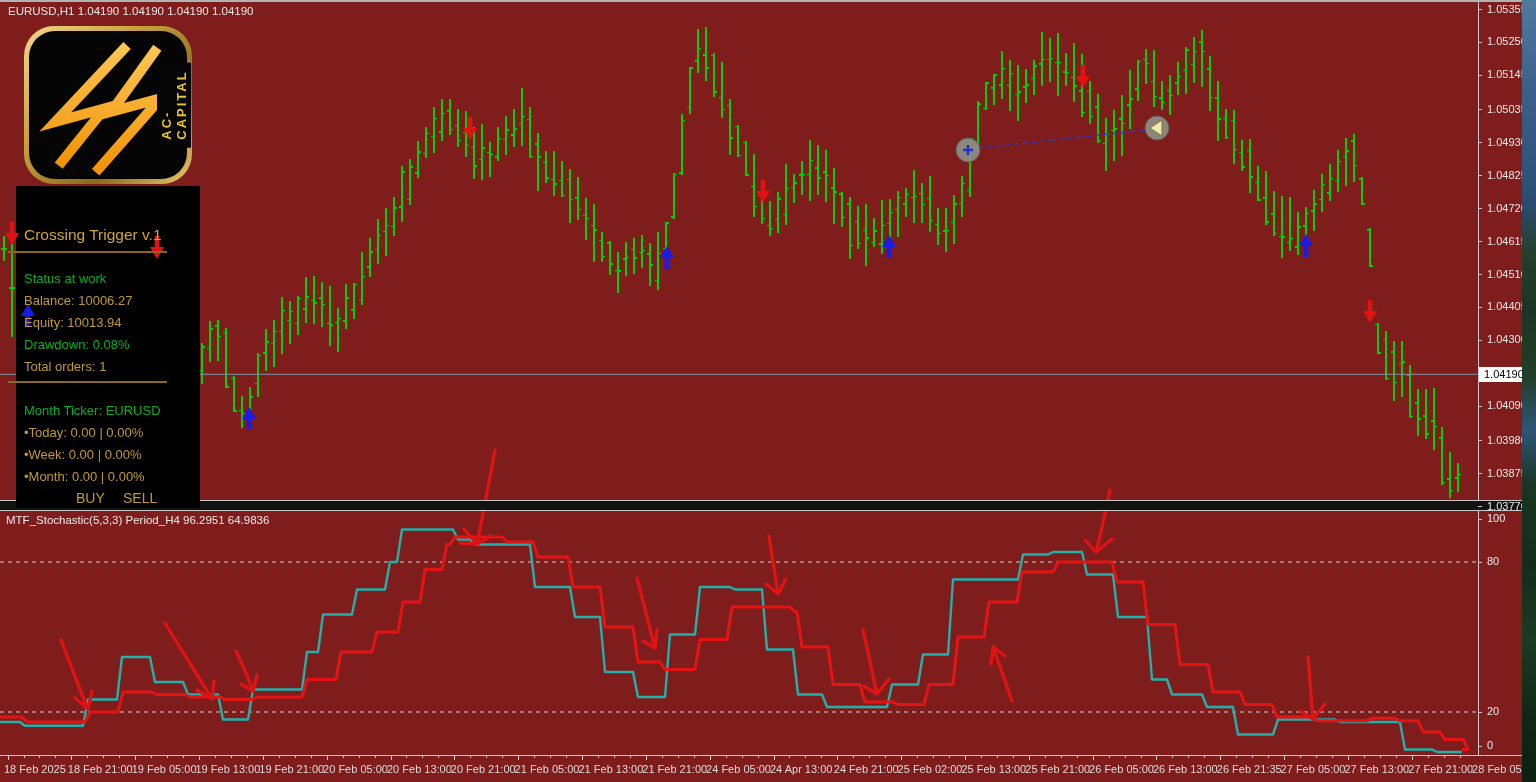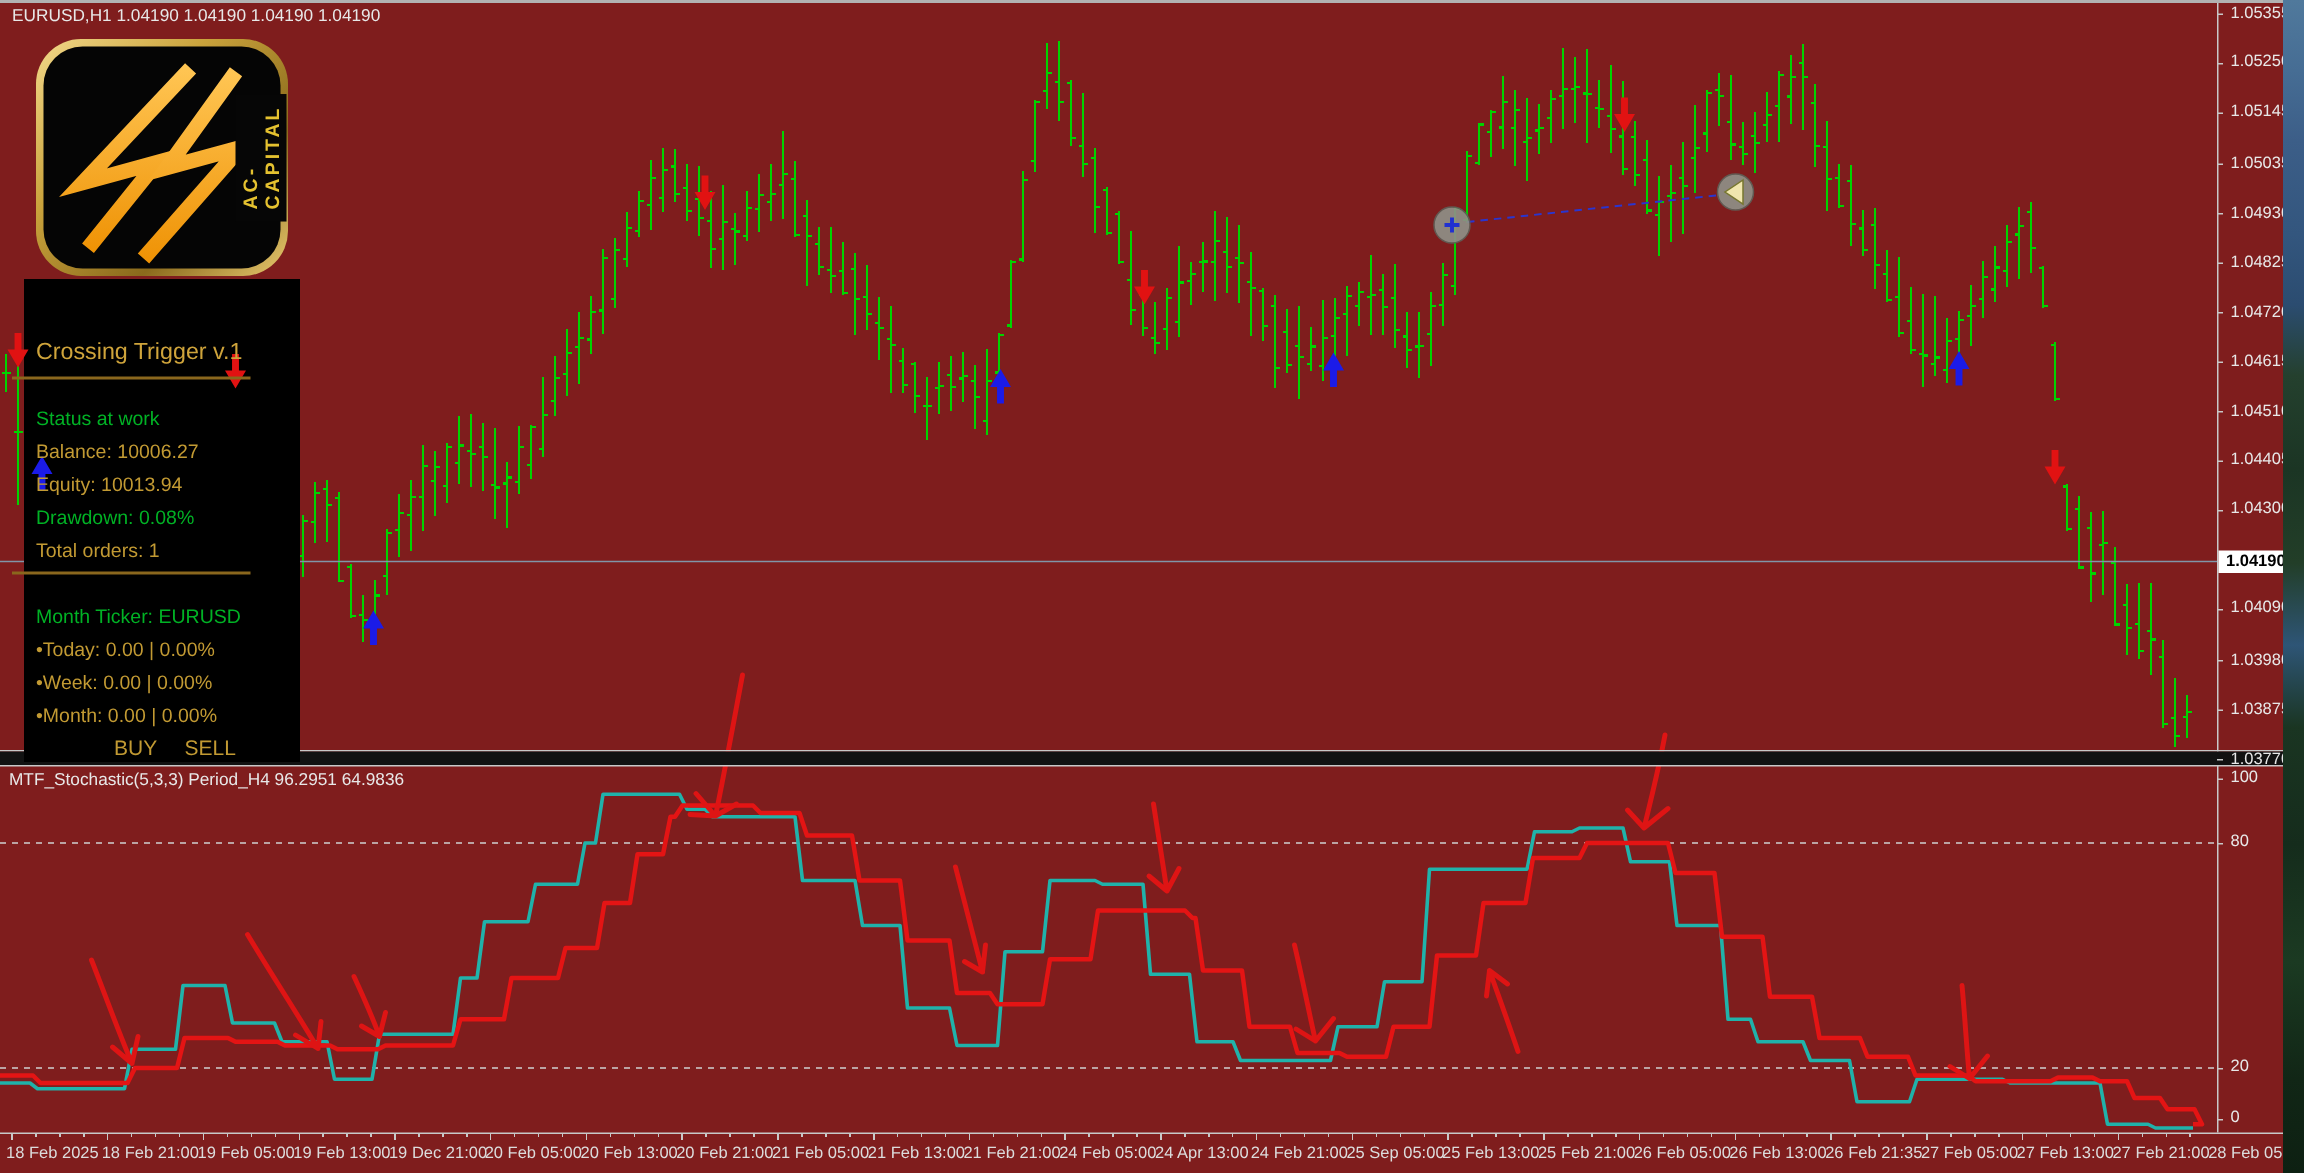--- a/index.html
+++ b/index.html
@@ -15,21 +15,21 @@
   .sep{position:absolute;left:8px;width:159px;height:2px;background:#8a671d;}
   #logo-tile{position:absolute;left:24px;top:26px;width:168px;height:158px;border-radius:30px;
     background:linear-gradient(135deg,#f3d98b 0%,#caa33c 35%,#8a6a1c 70%,#e9c96f 100%);
     padding:0;z-index:5;}
   #logo-inner{position:absolute;left:5px;top:5px;width:158px;height:148px;border-radius:26px;background:#050505;}
   #logo-brand{position:absolute;right:-4px;top:50%;transform:translateY(-50%) rotate(180deg);
     writing-mode:vertical-rl;color:#e5c230;font-size:13px;font-weight:bold;letter-spacing:2px;
     background:#060606;padding:8px 2px;}
   #price-axis{position:absolute;left:1478px;top:0;width:44px;height:756px;z-index:4;}
   #cur-price-box{position:absolute;left:1479px;top:367px;width:42px;height:15px;background:#fff;color:#000;
-    font-size:11px;line-height:15px;padding-left:5px;z-index:5;font-weight:bold;}
+    font-size:11px;line-height:15px;padding-left:5px;z-index:5;}
   #time-axis{position:absolute;left:0;top:757px;width:1522px;height:21px;overflow:hidden;z-index:4;}
   .tlabel{position:absolute;top:6px;color:#dcdcdc;font-size:11px;white-space:nowrap;}
   #desktop-strip{position:absolute;left:1522px;top:0;width:14px;height:782px;z-index:6;
     background:linear-gradient(180deg,#50799c 0%,#466d94 6%,#3c5e88 12%,#33567e 20%,#2b4c70 26%,
       #24402e 32%,#1b3524 40%,#223e28 48%,#2e5576 55%,#1a3522 62%,#152c1c 72%,#1b3a22 82%,#112616 92%,#0d2012 100%);}
   #top-strip{position:absolute;left:0;top:0;width:1522px;height:2px;background:#b2b2b2;z-index:6;}
   #splitter-mid{position:absolute;left:0;top:501px;width:1522px;height:9px;background:#121212;z-index:2;}
 </style>
 </head>
 <body>
@@ -161,31 +161,31 @@
       <div class="lbl" style="left: 9px; top: 739px;">0</div>
       <div class="frame" style="left: 0px; top: 746px; width: 4px; height: 1px;"></div>
     </div>
   <div id="cur-price-box">1.04190</div>
 
   <div id="time-axis">
       <div class="tlabel" style="left: 4px;">18 Feb 2025</div>
       <div class="tlabel" style="left: 67.8px;">18 Feb 21:00</div>
       <div class="tlabel" style="left: 131.7px;">19 Feb 05:00</div>
       <div class="tlabel" style="left: 195.5px;">19 Feb 13:00</div>
-      <div class="tlabel" style="left: 259.3px;">19 Dec 21:00</div>
+      <div class="tlabel" style="left: 259.3px;">19 Feb 21:00</div>
       <div class="tlabel" style="left: 323.1px;">20 Feb 05:00</div>
       <div class="tlabel" style="left: 387px;">20 Feb 13:00</div>
       <div class="tlabel" style="left: 450.8px;">20 Feb 21:00</div>
       <div class="tlabel" style="left: 514.6px;">21 Feb 05:00</div>
       <div class="tlabel" style="left: 578.5px;">21 Feb 13:00</div>
       <div class="tlabel" style="left: 642.3px;">21 Feb 21:00</div>
       <div class="tlabel" style="left: 706.1px;">24 Feb 05:00</div>
       <div class="tlabel" style="left: 770px;">24 Apr 13:00</div>
       <div class="tlabel" style="left: 833.8px;">24 Feb 21:00</div>
-      <div class="tlabel" style="left: 897.6px;">25 Sep 05:00</div>
+      <div class="tlabel" style="left: 897.6px;">25 Feb 02:00</div>
       <div class="tlabel" style="left: 961.4px;">25 Feb 13:00</div>
       <div class="tlabel" style="left: 1025.3px; text-align: right;">25 Feb 21:00</div>
       <div class="tlabel" style="left: 1089.1px;">26 Feb 05:00</div>
       <div class="tlabel" style="left: 1152.9px;">26 Feb 13:00</div>
       <div class="tlabel" style="left: 1216.8px;">26 Feb 21:35</div>
       <div class="tlabel" style="left: 1280.6px;">27 Feb 05:00</div>
       <div class="tlabel" style="left: 1344.4px;">27 Feb 13:00</div>
       <div class="tlabel" style="left: 1408.3px;">27 Feb 21:00</div>
       <div class="tlabel" style="left: 1472.1px;">28 Feb 05:00</div>
     </div>

